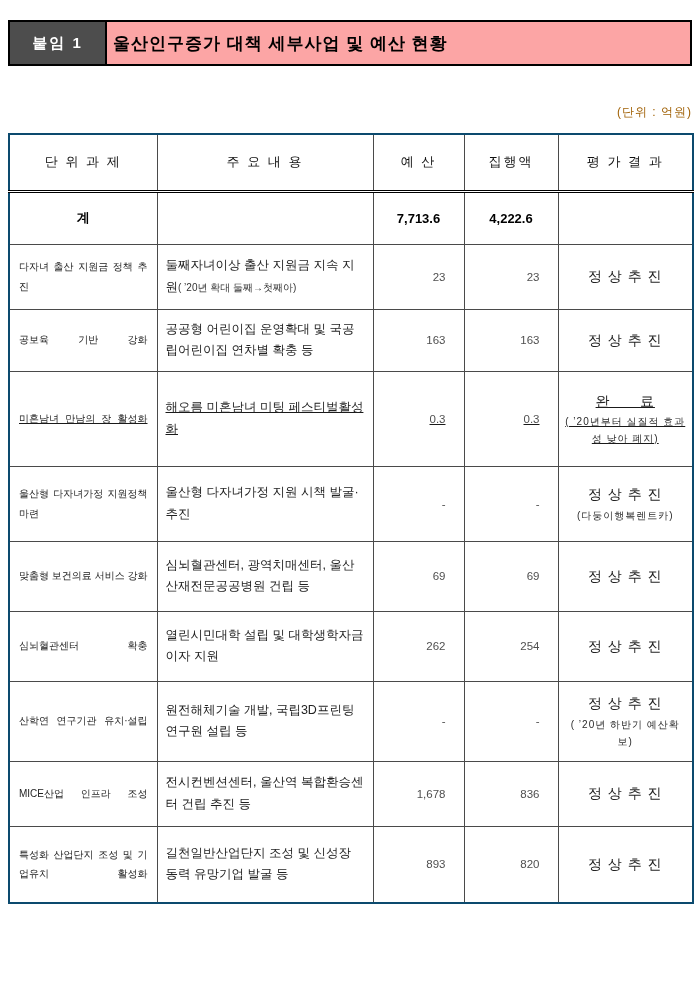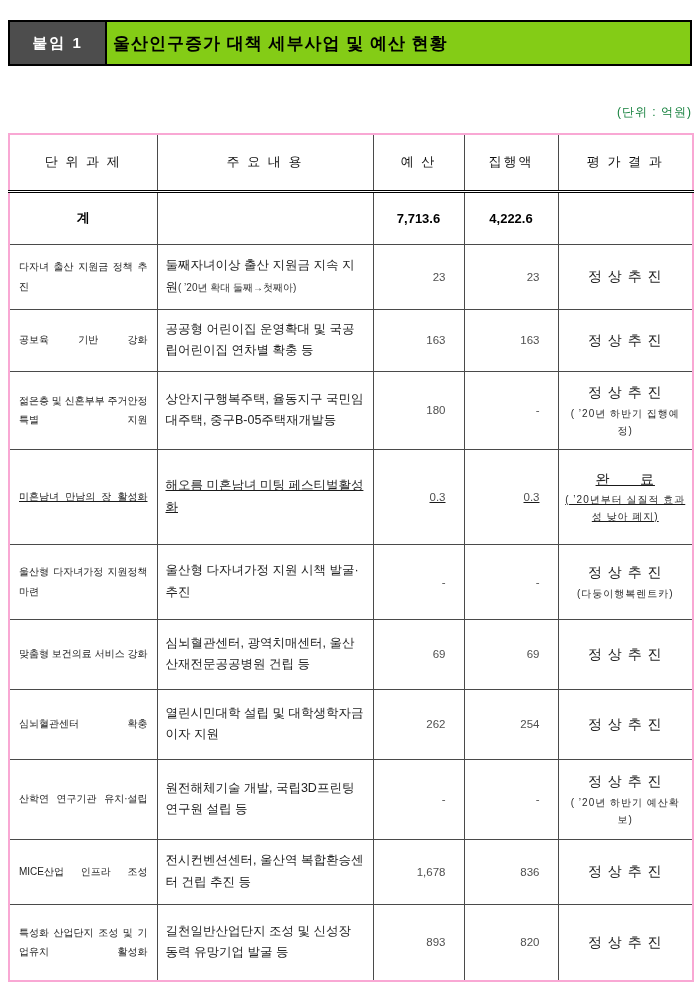--- a/index.html
+++ b/index.html
@@ -4,42 +4,42 @@
 <style>
   html,body{margin:0;padding:0;}
   body{
     width:700px;height:990px;background:#ffffff;position:relative;
     font-family:"Liberation Sans","DejaVu Sans",sans-serif;color:#1a1a1a;
     overflow:hidden;
   }
   
   .header-bar{
     position:absolute;left:8px;top:20px;width:680px;height:42px;
-    border:2px solid #000;display:flex;align-items:stretch;background:#84cc16;
+    border:2px solid #000;display:flex;align-items:stretch;background:#fca5a5;
   }
   .attach-box{
     width:95px;flex:0 0 95px;background:#4d4d4d;color:#ffffff;
     display:flex;align-items:center;justify-content:center;
     font-size:15px;font-weight:bold;letter-spacing:2px;
     border-right:2px solid #000;
   }
   .doc-title{
     flex:1;display:flex;align-items:center;padding-left:6px;
     font-size:17px;font-weight:bold;letter-spacing:1px;color:#000;
   }
   
   .unit-note{
-    position:absolute;top:104px;right:8px;font-size:12px;color:#15803d;
+    position:absolute;top:104px;right:8px;font-size:12px;color:#a16207;
     letter-spacing:1px;
   }
   
   table.main{
     position:absolute;left:8px;top:133px;width:684px;
     border-collapse:collapse;table-layout:fixed;
-    border:2px solid #f9a8d4;
+    border:2px solid #0c4a6e;
   }
   col.c-task{width:148px;}
   col.c-content{width:216px;}
   col.c-budget{width:91px;}
   col.c-spent{width:94px;}
   col.c-result{width:135px;}
   td,th{
     border:1px solid #4a4a4a;vertical-align:middle;
     font-weight:normal;overflow:hidden;
   }
@@ -128,30 +128,20 @@
     <tr style="height:62px;">
       <td class="task-cell">공보육 기반 강화</td>
       <td class="content-cell"><span>공공형 어린이집 운영확대 및 국공립어린이집 연차별 확충 등</span></td>
       <td class="num-cell">163</td>
       <td class="num-cell">163</td>
       <td class="eval-cell">
           <span class="eval-main">정 상 추 진</span>
         </td>
     </tr>
 
-    <tr style="height:78px;">
-      <td class="task-cell">젊은층 및 신혼부부 주거안정 특별 지원</td>
-      <td class="content-cell"><span>상안지구행복주택, 율동지구 국민임대주택, 중구B-05주택재개발등</span></td>
-      <td class="num-cell">180</td>
-      <td class="num-cell">-</td>
-      <td class="eval-cell">
-          <span class="eval-main">정 상 추 진</span>
-          <span class="eval-note">( ’20년 하반기 집행예정)</span>
-        </td>
-    </tr>
 
     <tr style="height:95px;text-decoration:underline;">
       <td class="task-cell">미혼남녀 만남의 장 활성화</td>
       <td class="content-cell"><span>해오름 미혼남녀 미팅 페스티벌활성화</span></td>
       <td class="num-cell">0.3</td>
       <td class="num-cell">0.3</td>
       <td class="eval-cell">
           <span class="eval-main">완      료</span>
           <span class="eval-note">( ’20년부터 실질적 효과성 낮아 폐지)</span>
         </td>

